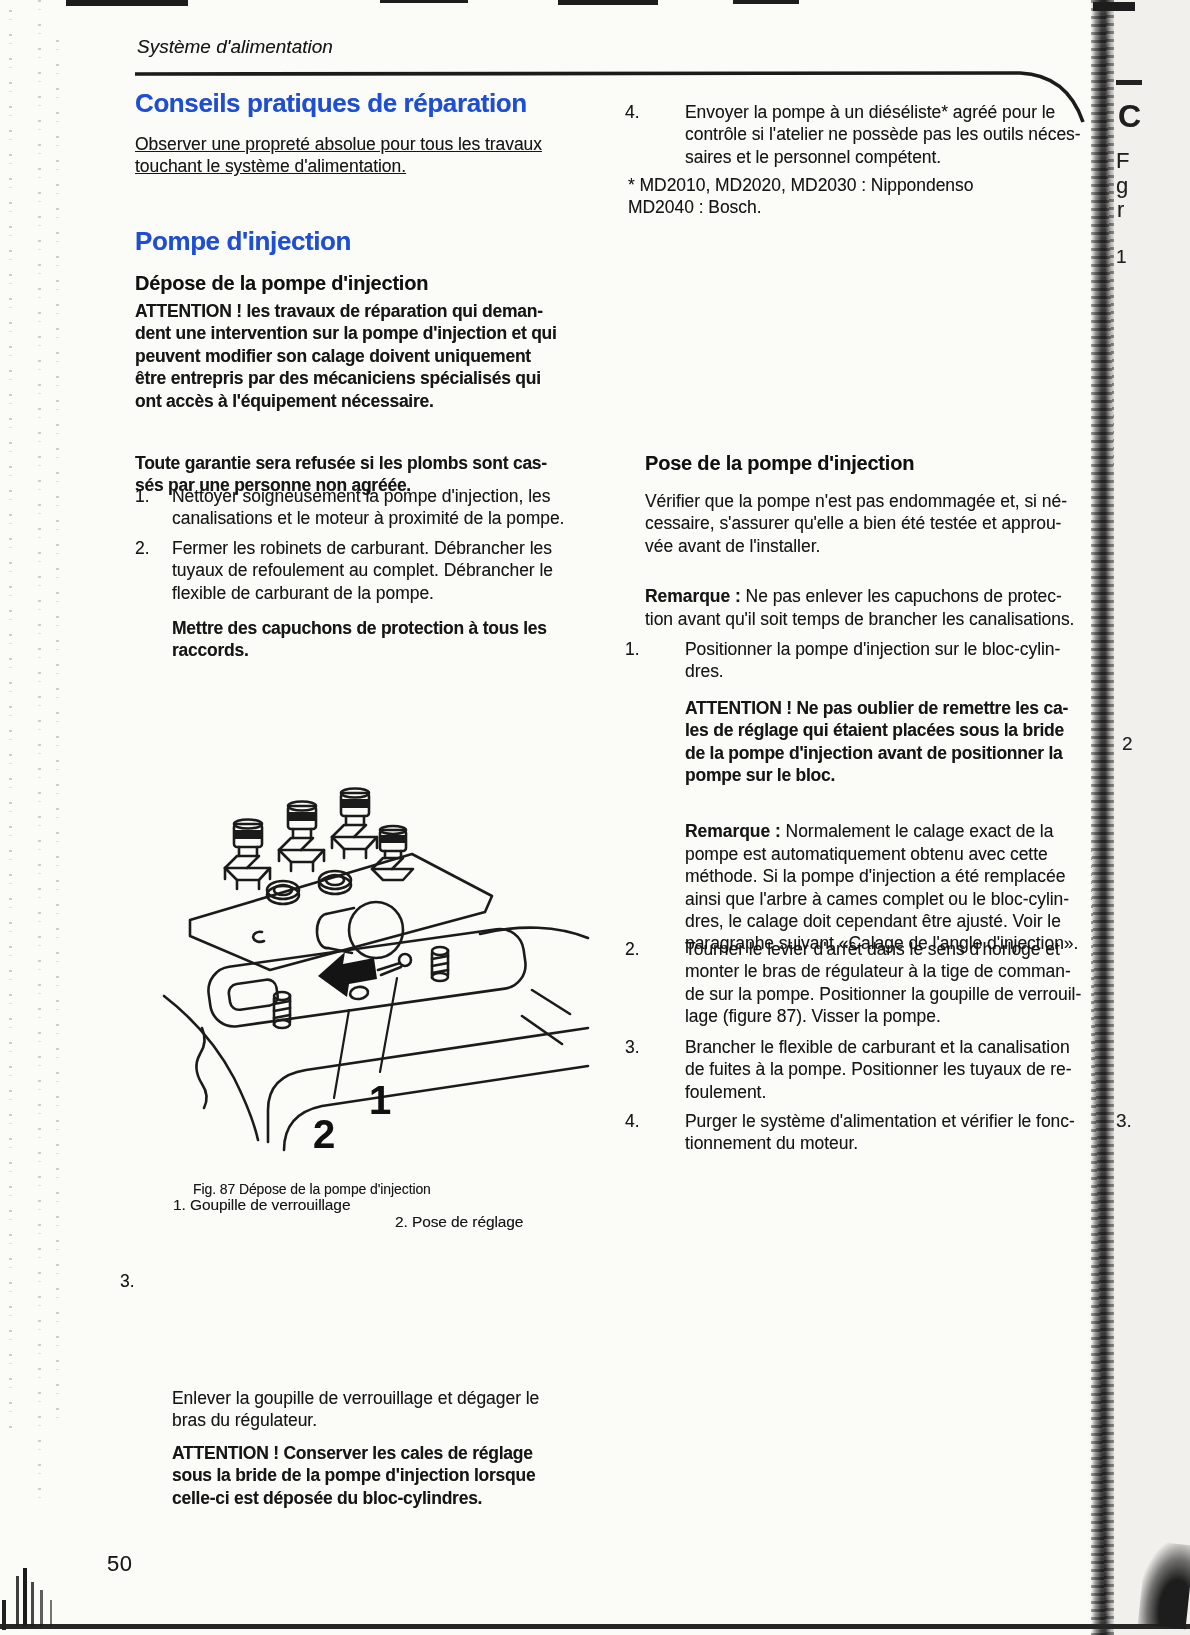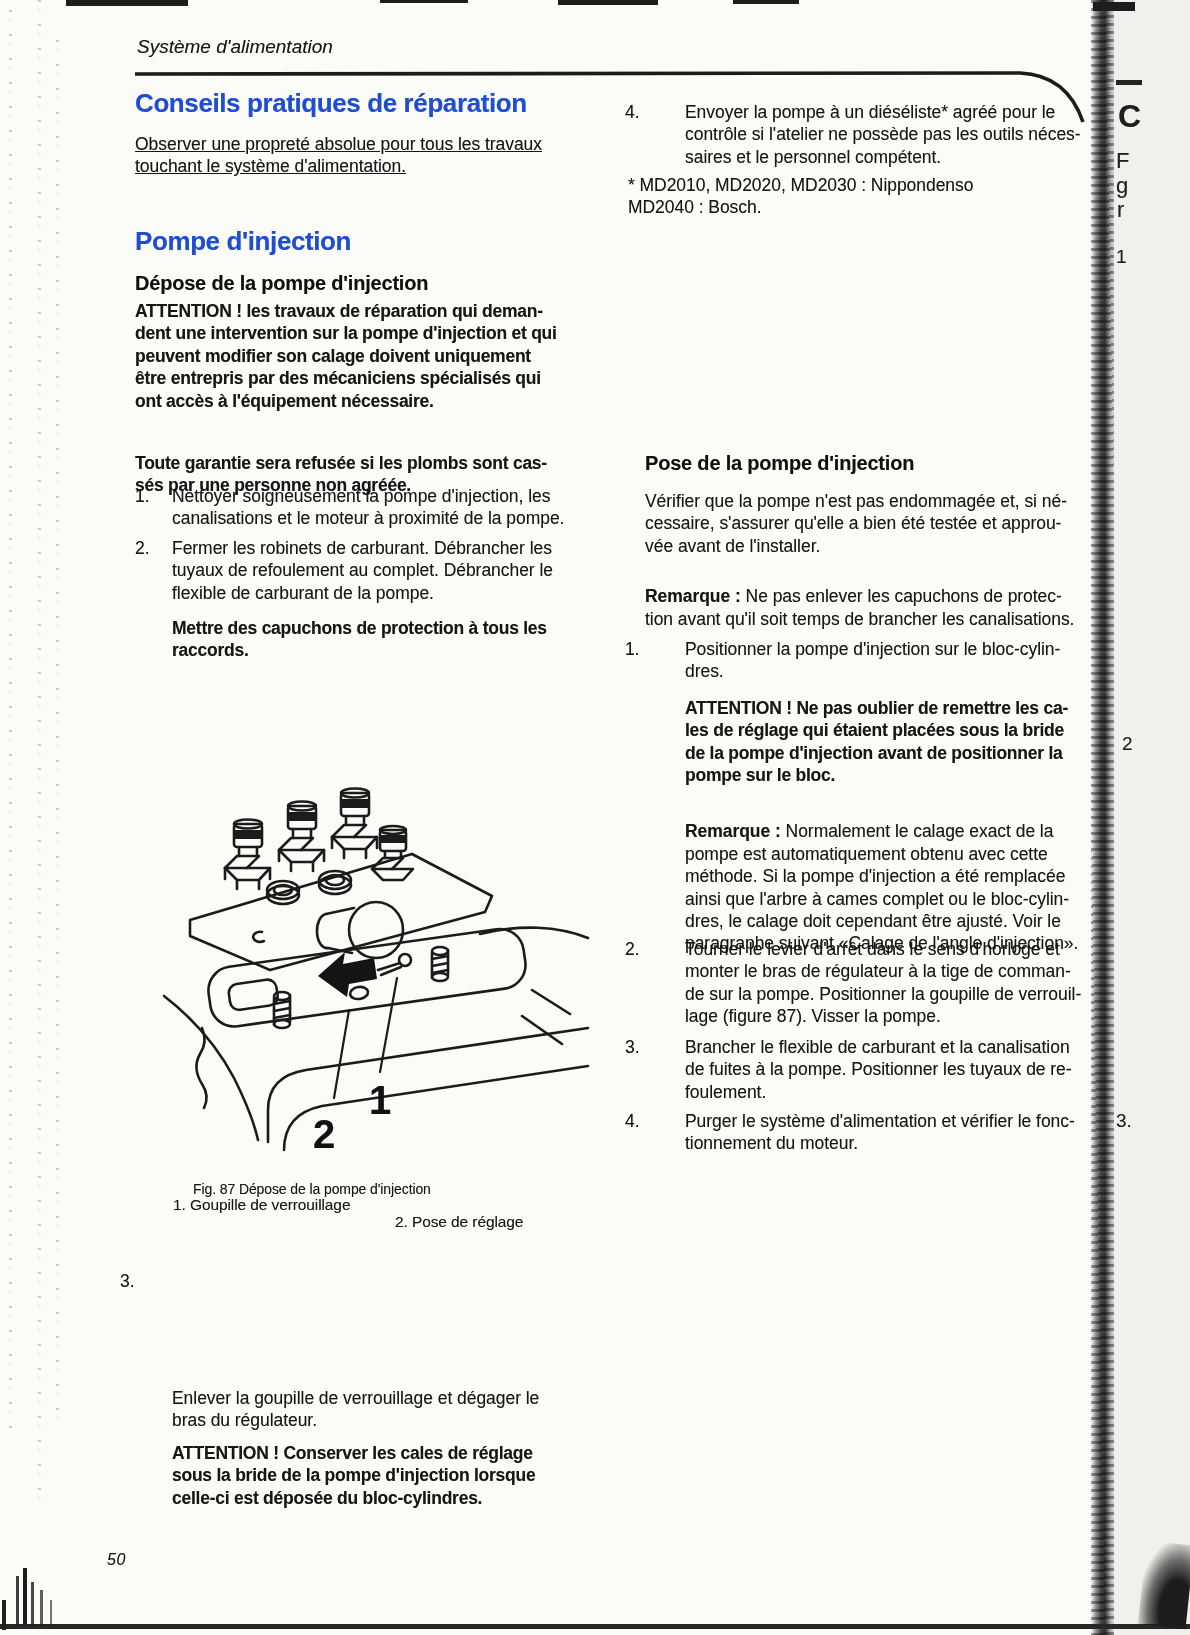--- a/index.html
+++ b/index.html
@@ -9,21 +9,21 @@
   .abs{position:absolute;}
   .body{font-size:17.5px;line-height:22.4px;white-space:pre-line;letter-spacing:-.05px;}
   .b{font-weight:bold;letter-spacing:-.25px;}
   .h1{font-size:26px;font-weight:bold;letter-spacing:-.4px;color:#1d4ed8;}
   .h2{font-size:20px;font-weight:bold;letter-spacing:-.2px;color:#101010;}
   .hdr{font-size:19px;font-style:italic;letter-spacing:0;}
   .step{position:absolute;display:flex;align-items:flex-start;}
   .sn{font-size:17.5px;line-height:22.4px;flex:none;}
   .cap{font-size:14px;letter-spacing:-.1px;}
   .leg{font-size:15.5px;letter-spacing:-.1px;}
-  .pgnum{font-size:16px;letter-spacing:.5px;font-style:italic;}
+  .pgnum{font-size:22px;letter-spacing:.5px;}
   .topdash{position:absolute;background:#1d1d1d;z-index:7;}
   .speck{position:absolute;width:3px;opacity:.30;z-index:2;
          background:repeating-linear-gradient(180deg,rgba(60,60,60,.8) 0 2px,transparent 2px 9px,rgba(90,90,90,.55) 9px 10px,transparent 10px 24px);}
   .gutter{position:absolute;left:1091px;top:0;width:23px;height:1635px;z-index:5;
           background:linear-gradient(to right,rgba(70,70,70,0) 0%,rgba(64,64,64,.55) 20%,#3c3c3c 45%,#343434 62%,rgba(70,70,70,.45) 85%,rgba(90,90,90,.12) 100%);}
   .gutter:after{content:"";position:absolute;inset:0;
           background:repeating-linear-gradient(178deg,rgba(0,0,0,.38) 0 3px,rgba(255,255,255,.05) 3px 5px,transparent 5px 8px);}
   .rightbg{position:absolute;left:1112px;top:0;width:78px;height:1635px;background:#f1f0ec;z-index:4;}
   .glyph{position:absolute;z-index:7;color:#1f1f1f;font-family:"Liberation Sans",sans-serif;}
   .botrule{position:absolute;left:0;top:1624px;width:1190px;height:5px;background:#272727;z-index:7;}

